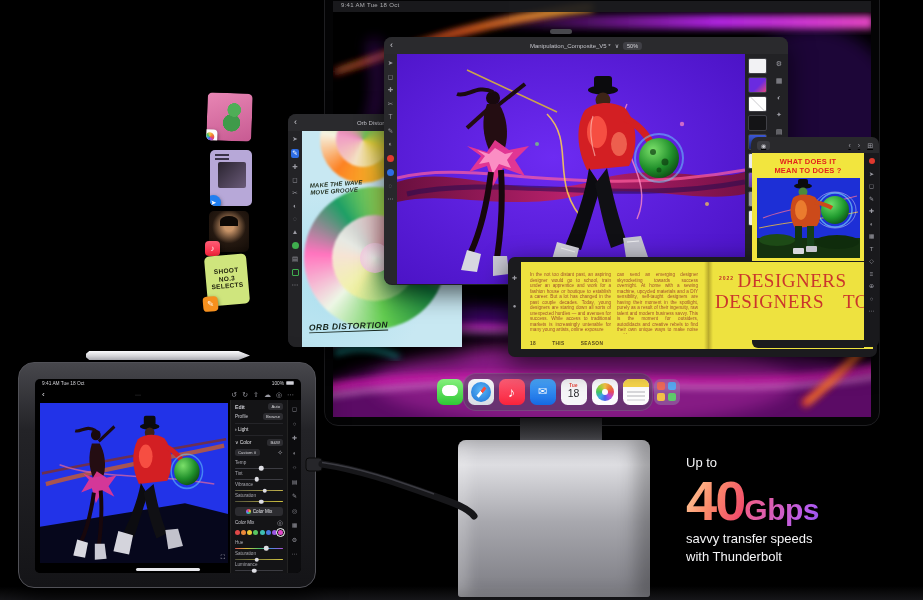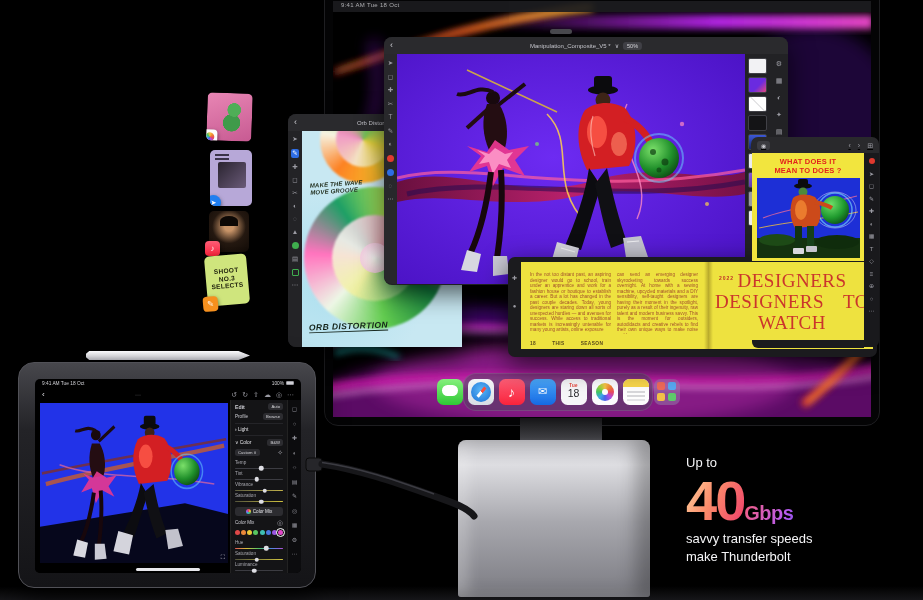--- a/index.html
+++ b/index.html
@@ -228,21 +228,21 @@
   .istrip .tico{font-size:6px;color:#8e8e96;}
   .batt{display:inline-block;width:8px;height:4px;border:.5px solid #9a9aa0;border-radius:1px;background:#cfcfd4;margin-left:2px;}
 
   
   .caption{position:absolute;left:686px;top:455px;z-index:3;color:#f5f5f7;}
   .cap-eyebrow{font-size:13px;margin-bottom:2px;}
   .cap-num{display:flex;align-items:baseline;}
   .cap-40{font-size:56px;font-weight:bold;letter-spacing:-2px;line-height:58px;
           background:linear-gradient(115deg,#ffd29d 5%,#fb8a6a 45%,#f0466b 92%);
           -webkit-background-clip:text;background-clip:text;color:transparent;}
-  .cap-unit{font-size:20px;font-weight:bold;letter-spacing:-.5px;
+  .cap-unit{font-size:30px;font-weight:bold;letter-spacing:-.5px;
           background:linear-gradient(115deg,#ef5e8c 10%,#b85cf0 80%,#8a4fe8);
           -webkit-background-clip:text;background-clip:text;color:transparent;}
   .cap-l{font-size:13px;line-height:18px;}
 </style>
 </head>
 <body>
 
 <div id="stage">
 
   <div class="monitor">
@@ -482,21 +482,20 @@
         <span>SEASON</span>
       </div>
       <div class="sfold"></div>
       <div class="syear">2022</div>
       <div class="shead">
         <div class="l1">DESIGNERS</div>
         <div class="l2">
             <span>DESIGNERS</span>
             <span>TO</span>
           </div>
-        <div class="l3">WATCH</div>
       </div>
       <div class="sfootR">
         <span>LOOKBOOK</span>
         <span>19</span>
       </div>
     </div>
   </div>
 
   <div class="w-mag">
     <div class="tbar">
@@ -747,16 +746,16 @@
     </div>
   </div>
 
   <div class="caption">
     <div class="cap-eyebrow">Up to</div>
     <div class="cap-num">
       <span class="cap-40">40</span>
       <span class="cap-unit">Gbps</span>
     </div>
     <div class="cap-l">savvy transfer speeds</div>
-    <div class="cap-l">make Thunderbolt</div>
+    <div class="cap-l">with Thunderbolt</div>
   </div>
 
 </div>
 
 </body></html>

